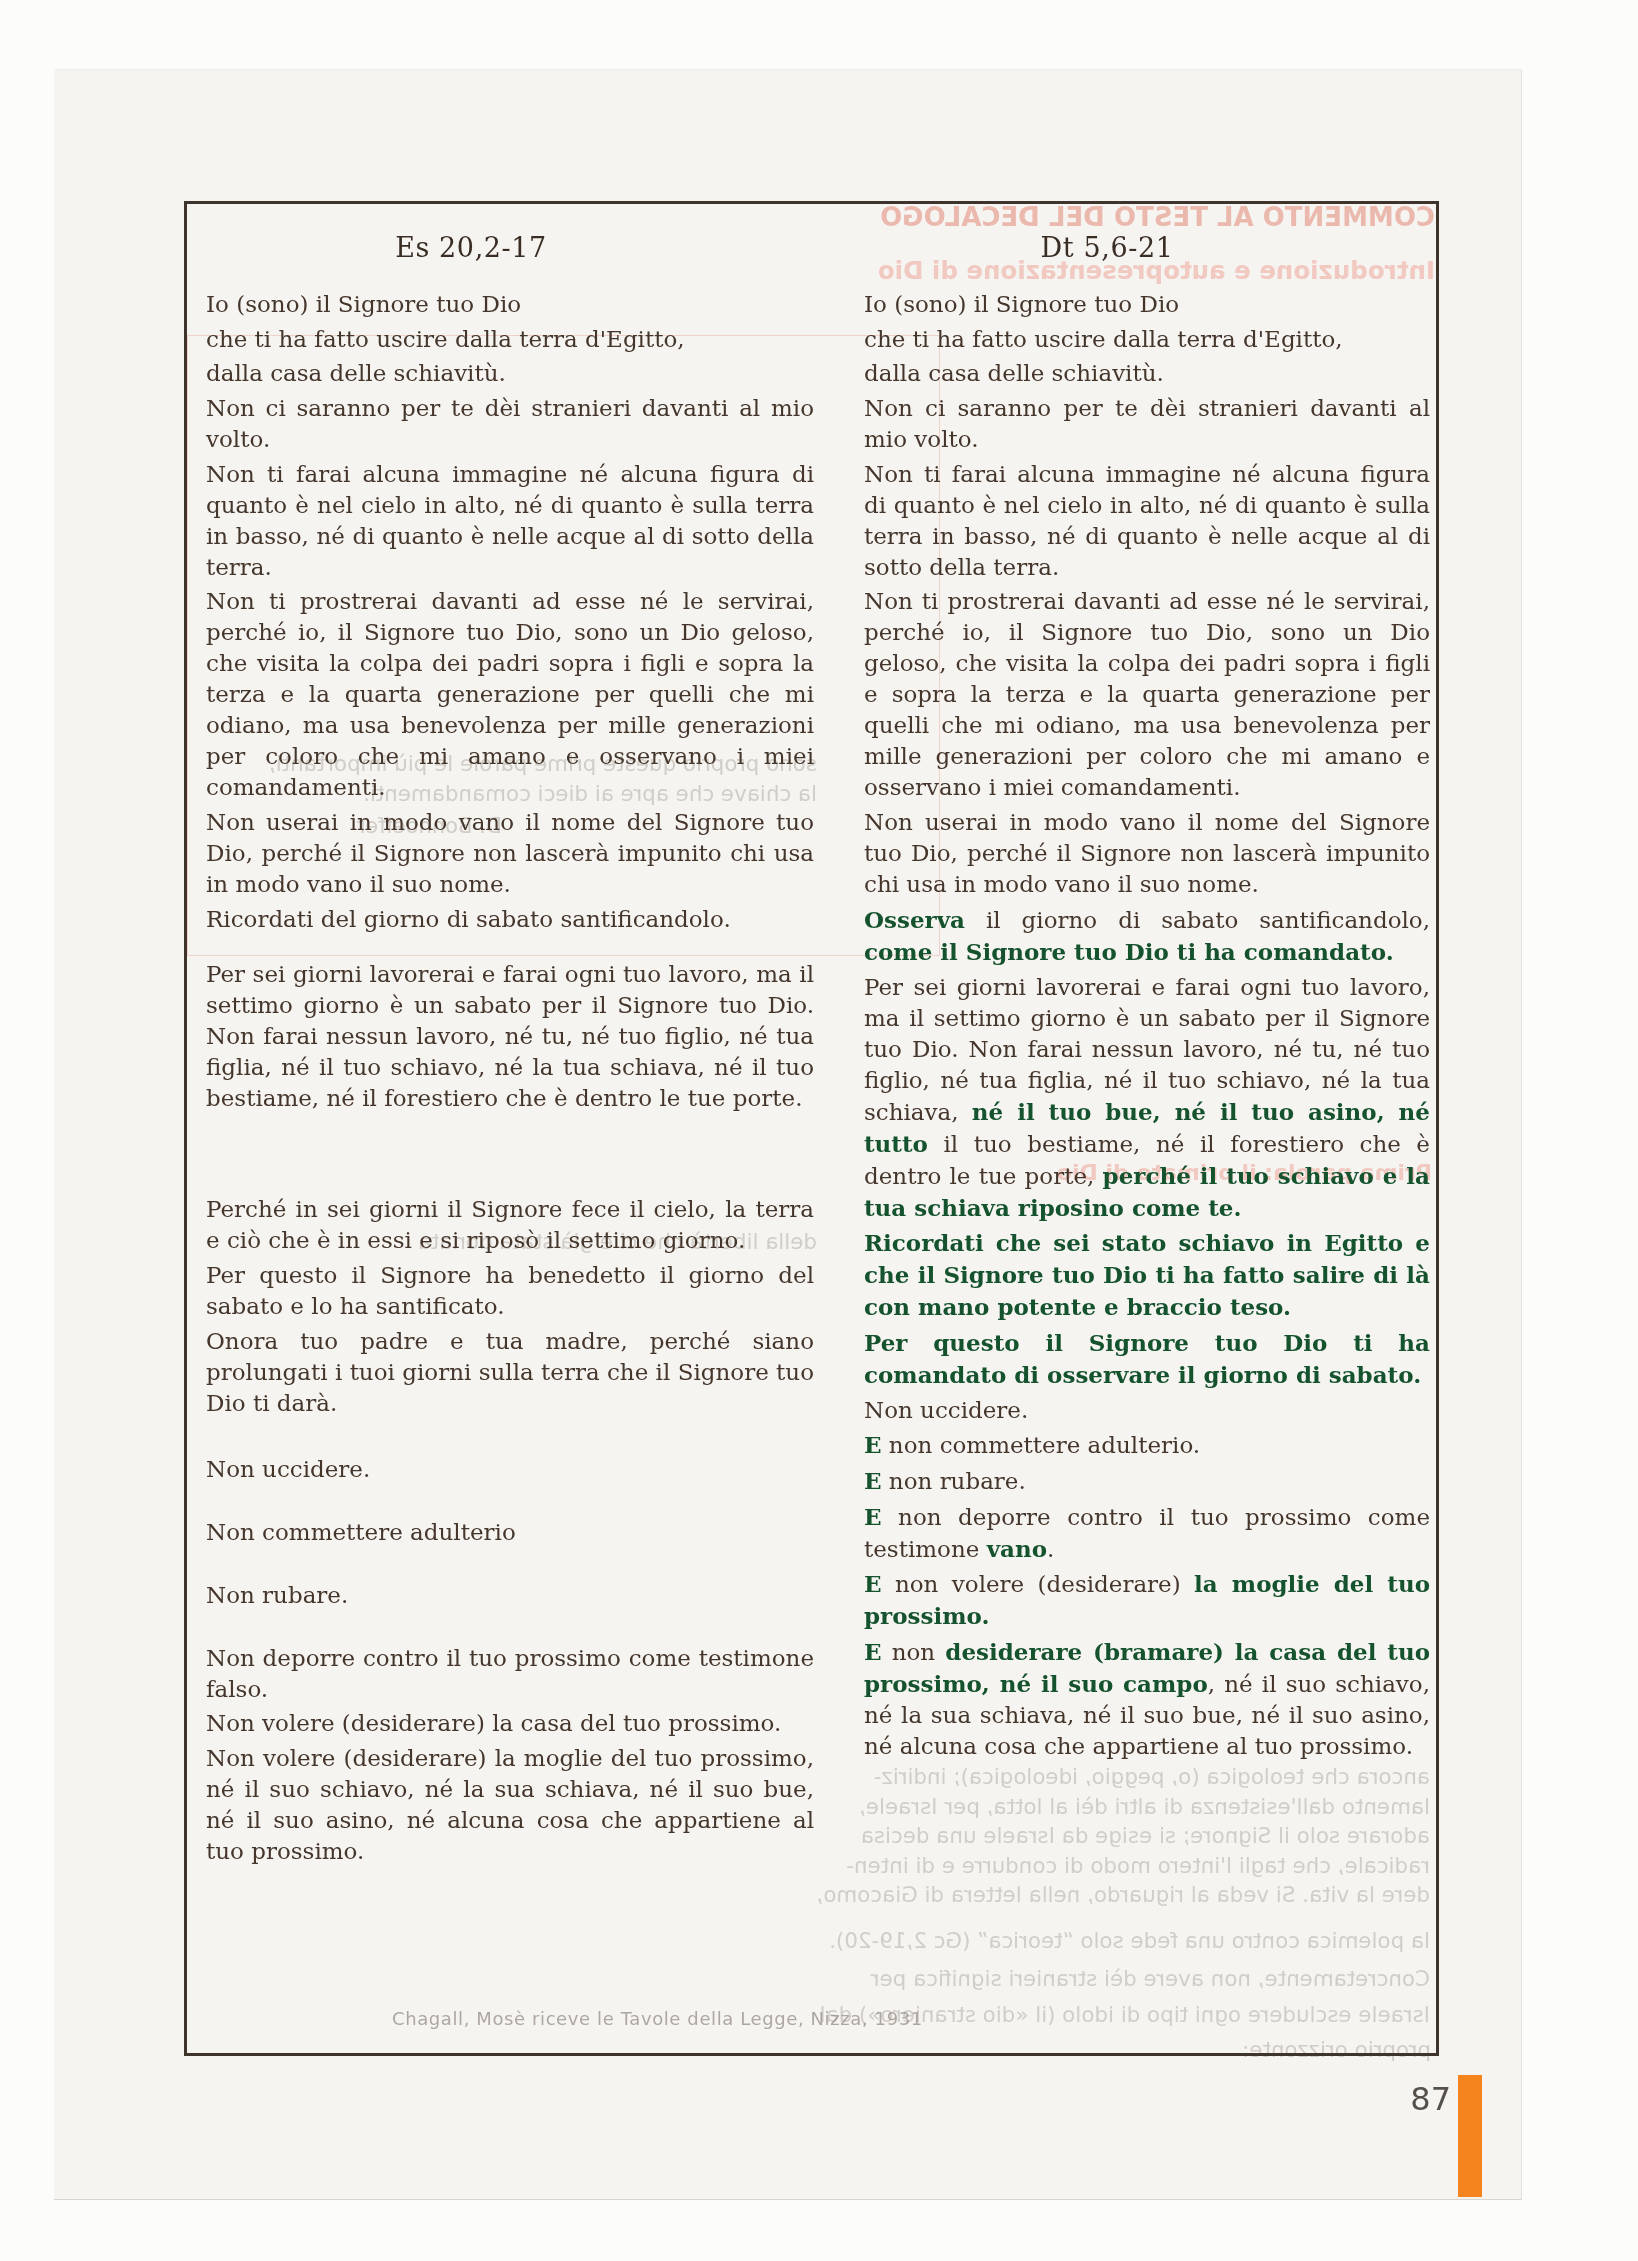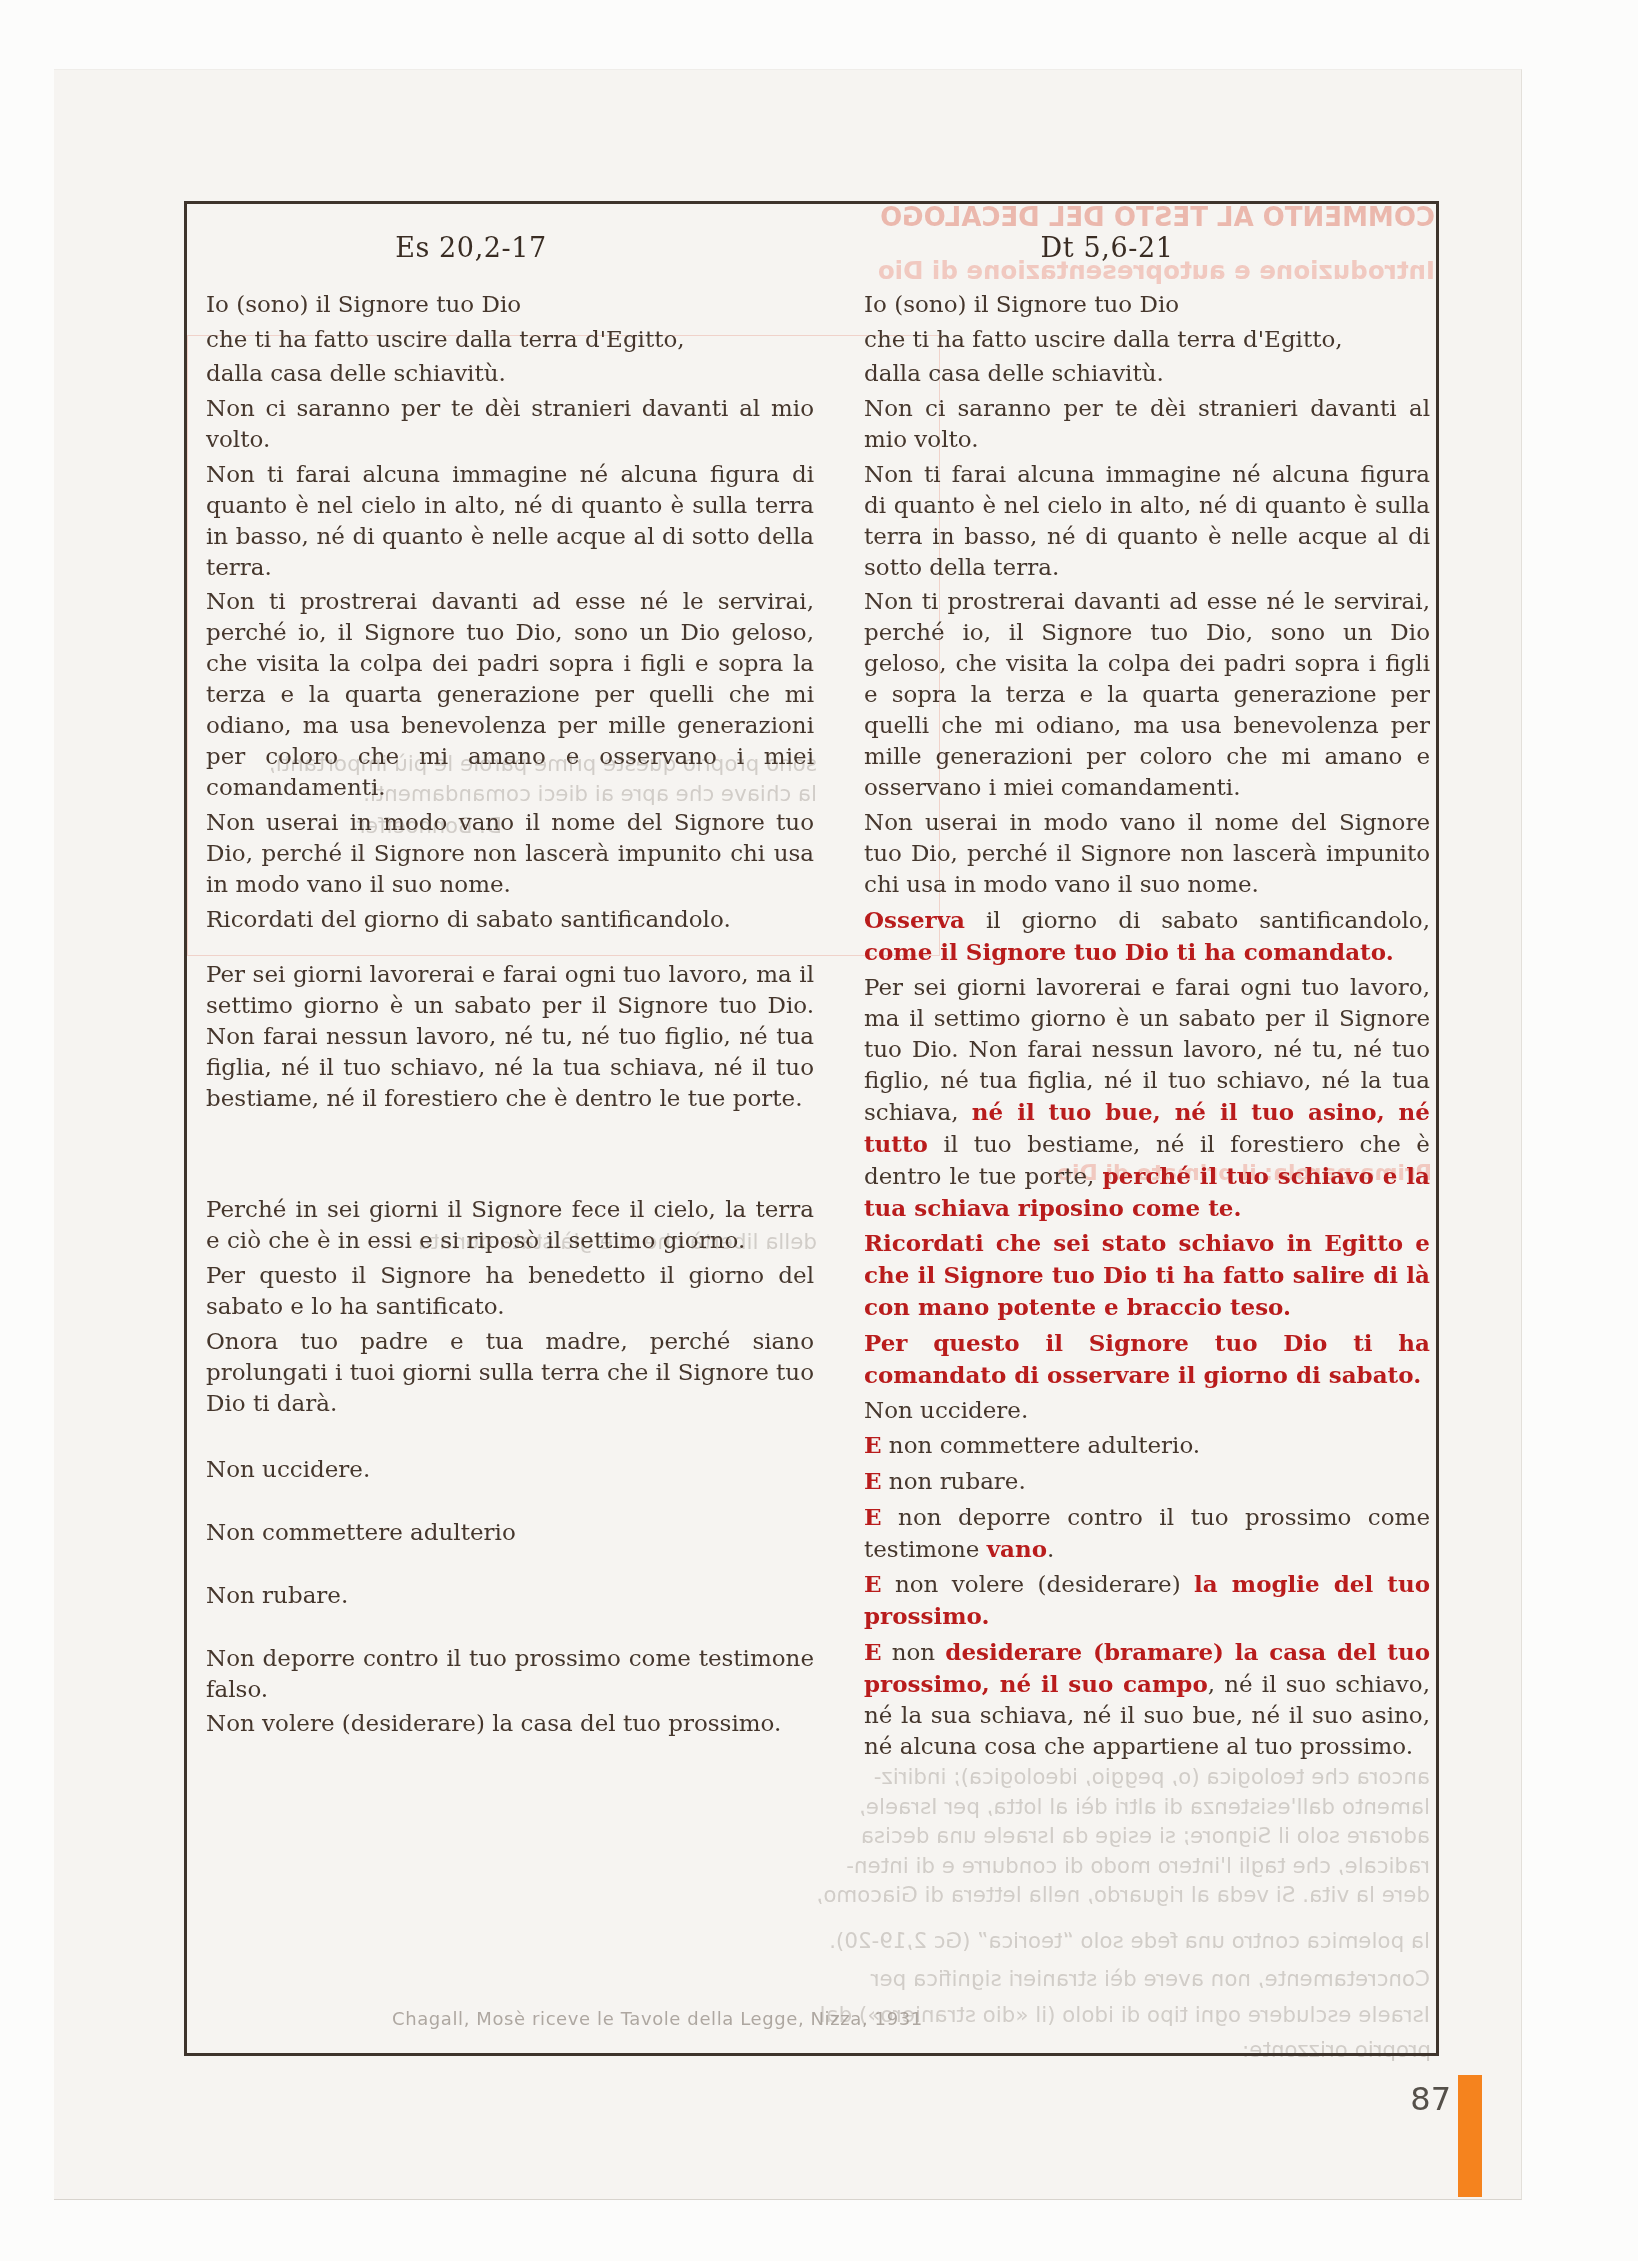--- a/index.html
+++ b/index.html
@@ -17,21 +17,21 @@
               text-align:center;letter-spacing:0.6px;}
   .col-header.es{left:165px;width:612px;}
   .col-header.dt{left:801px;width:612px;}
   
   .col{position:absolute;top:289px;font-size:23px;line-height:31px;color:#45362c;
        text-align:justify;}
   .col.left{left:206px;width:608px;}
   .col.right{left:864px;width:566px;}
   .p{margin:0;}
   .p+.p{margin-top:3.7px;}
-  .p b{font-weight:bold;color:#b91c1c;}
+  .p b{font-weight:bold;color:#14532d;}
   .p.g-sm{margin-top:24.5px;}
   .p.g-xl{margin-top:80px;}
   .p.g-md{margin-top:35px;}
   .p.g-sp{margin-top:32px;}
   
   .ghost{position:absolute;pointer-events:none;white-space:nowrap;
          font-family:"DejaVu Sans","Liberation Sans",sans-serif;}
   .ghost.mir{transform:scaleX(-1);}
   .ghost.pink-heading{font-weight:bold;color:rgba(226,134,116,0.55);}
   .ghost.pink{font-weight:bold;color:rgba(235,158,143,0.50);}
@@ -89,20 +89,21 @@
       <p class="p"><span>Ricordati del giorno di sabato santificandolo.</span></p>
       <p class="p g-sm"><span>Per sei giorni lavorerai e farai ogni tuo lavoro, ma il settimo giorno è un sabato per il Signore tuo Dio. Non farai nessun lavoro, né tu, né tuo figlio, né tua figlia, né il tuo schiavo, né la tua schiava, né il tuo bestiame, né il forestiero che è dentro le tue porte.</span></p>
       <p class="p g-xl"><span>Perché in sei giorni il Signore fece il cielo, la terra e ciò che è in essi e si riposò il settimo giorno.</span></p>
       <p class="p"><span>Per questo il Signore ha benedetto il giorno del sabato e lo ha santificato.</span></p>
       <p class="p"><span>Onora tuo padre e tua madre, perché siano prolungati i tuoi giorni sulla terra che il Signore tuo Dio ti darà.</span></p>
       <p class="p g-md"><span>Non uccidere.</span></p>
       <p class="p g-sp"><span>Non commettere adulterio</span></p>
       <p class="p g-sp"><span>Non rubare.</span></p>
       <p class="p g-sp"><span>Non deporre contro il tuo prossimo come testimone falso.</span></p>
       <p class="p"><span>Non volere (desiderare) la casa del tuo prossimo.</span></p>
+      <p class="p"><span>Non volere (desiderare) la moglie del tuo prossimo, né il suo schiavo, né la sua schiava, né il suo bue, né il suo asino, né alcuna cosa che appartiene al tuo prossimo.</span></p>
     </div>
   <div class="col right">
       <p class="p"><span>Io (sono) il Signore tuo Dio</span></p>
       <p class="p"><span>che ti ha fatto uscire dalla terra d'Egitto,</span></p>
       <p class="p"><span>dalla casa delle schiavitù.</span></p>
       <p class="p"><span>Non ci saranno per te dèi stranieri davanti al mio volto.</span></p>
       <p class="p"><span>Non ti farai alcuna immagine né alcuna figura di quanto è nel cielo in alto, né di quanto è sulla terra in basso, né di quanto è nelle acque al di sotto della terra.</span></p>
       <p class="p"><span>Non ti prostrerai davanti ad esse né le servirai, perché io, il Signore tuo Dio, sono un Dio geloso, che visita la colpa dei padri sopra i figli e sopra la terza e la quarta generazione per quelli che mi odiano, ma usa benevolenza per mille generazioni per coloro che mi amano e osservano i miei comandamenti.</span></p>
       <p class="p"><span>Non userai in modo vano il nome del Signore tuo Dio, perché il Signore non lascerà impunito chi usa in modo vano il suo nome.</span></p>
       <p class="p"><b>Osserva</b><span> il giorno di sabato santificandolo, </span><b>come il Signore tuo Dio ti ha comandato.</b></p>

